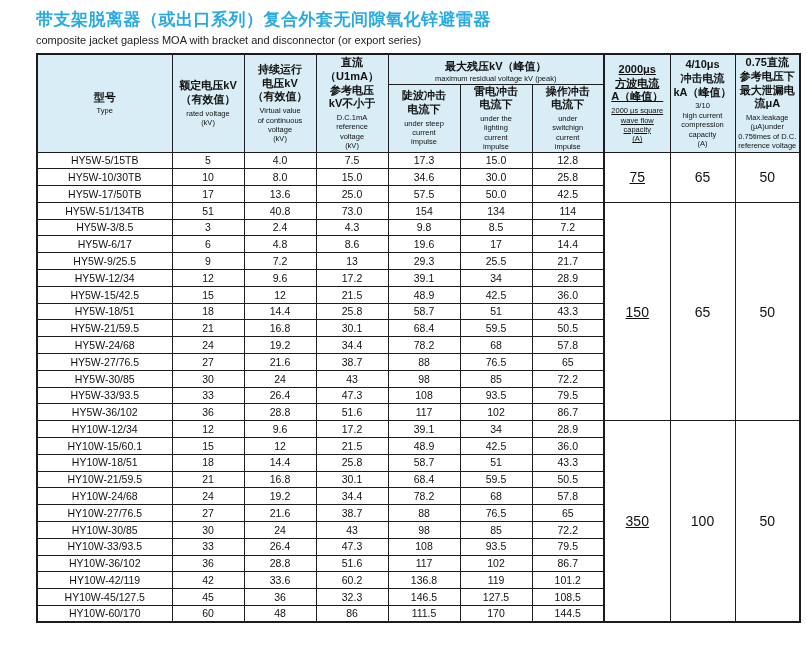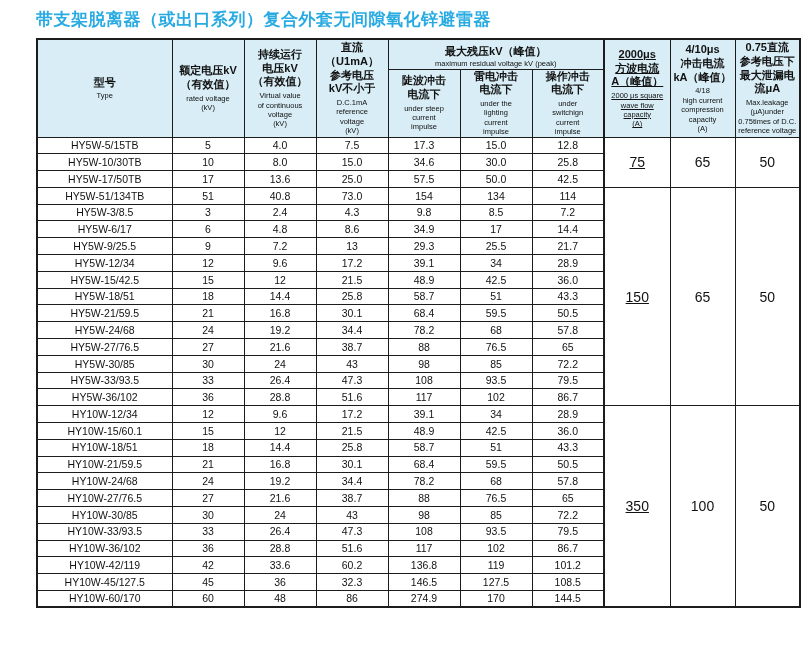--- a/index.html
+++ b/index.html
@@ -69,20 +69,21 @@
     line-height:1;
   }
   td.merged{font-size:14px;}
   .thick-left{border-left:2px solid var(--border) !important;text-decoration:underline;}
 </style>
 </head>
 <body>
 
 <div class="page">
   <h1 class="title">带支架脱离器（或出口系列）复合外套无间隙氧化锌避雷器</h1>
+  <div class="subtitle">composite jacket gapless MOA with bracket and disconnector (or export series)</div>
 
   <table class="spec">
     <colgroup>
       <col style="width:135px">
         <col style="width:72px">
         <col style="width:72px">
         <col style="width:72px">
       <col style="width:72px">
         <col style="width:72px">
         <col style="width:72px">
@@ -131,21 +132,21 @@
 A（峰值）</div>
           <div class="en">2000 μs square
 wave flow
 capacity
 (A)</div>
         </th>
         <th rowspan="2">
           <div class="zh">4/10μs
 冲击电流
 kA（峰值）</div>
-          <div class="en">4/18
+          <div class="en">3/10
 high current
 compression
 capacity
 (A)</div>
         </th>
         <th rowspan="2">
           <div class="zh">0.75直流
 参考电压下
 最大泄漏电
 流μA</div>
@@ -231,21 +232,21 @@
           <td>4.3</td>
           <td>9.8</td>
           <td>8.5</td>
           <td>7.2</td>
         </tr>
         <tr>
           <td>HY5W-6/17</td>
           <td>6</td>
           <td>4.8</td>
           <td>8.6</td>
-          <td>34.9</td>
+          <td>19.6</td>
           <td>17</td>
           <td>14.4</td>
         </tr>
         <tr>
           <td>HY5W-9/25.5</td>
           <td>9</td>
           <td>7.2</td>
           <td>13</td>
           <td>29.3</td>
           <td>25.5</td>
@@ -432,19 +433,19 @@
           <td>32.3</td>
           <td>146.5</td>
           <td>127.5</td>
           <td>108.5</td>
         </tr>
         <tr>
           <td>HY10W-60/170</td>
           <td>60</td>
           <td>48</td>
           <td>86</td>
-          <td>274.9</td>
+          <td>111.5</td>
           <td>170</td>
           <td>144.5</td>
         </tr>
       </tbody>
   </table>
 </div>
 
 </body></html>

